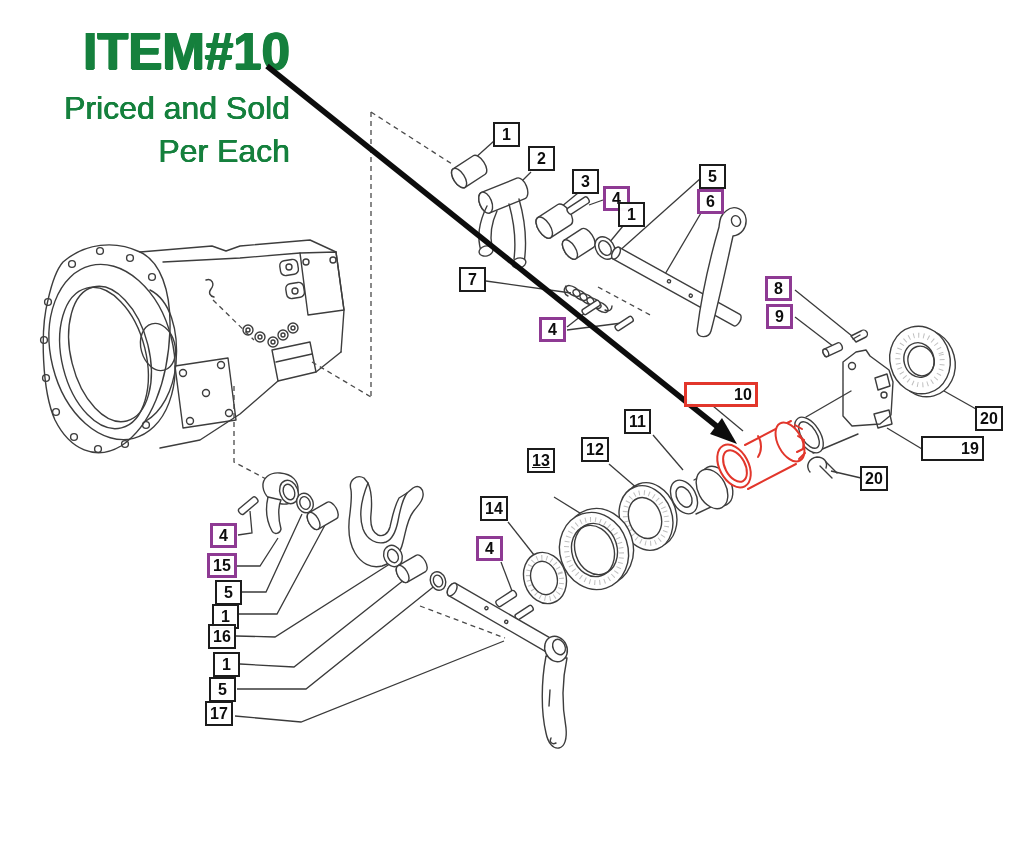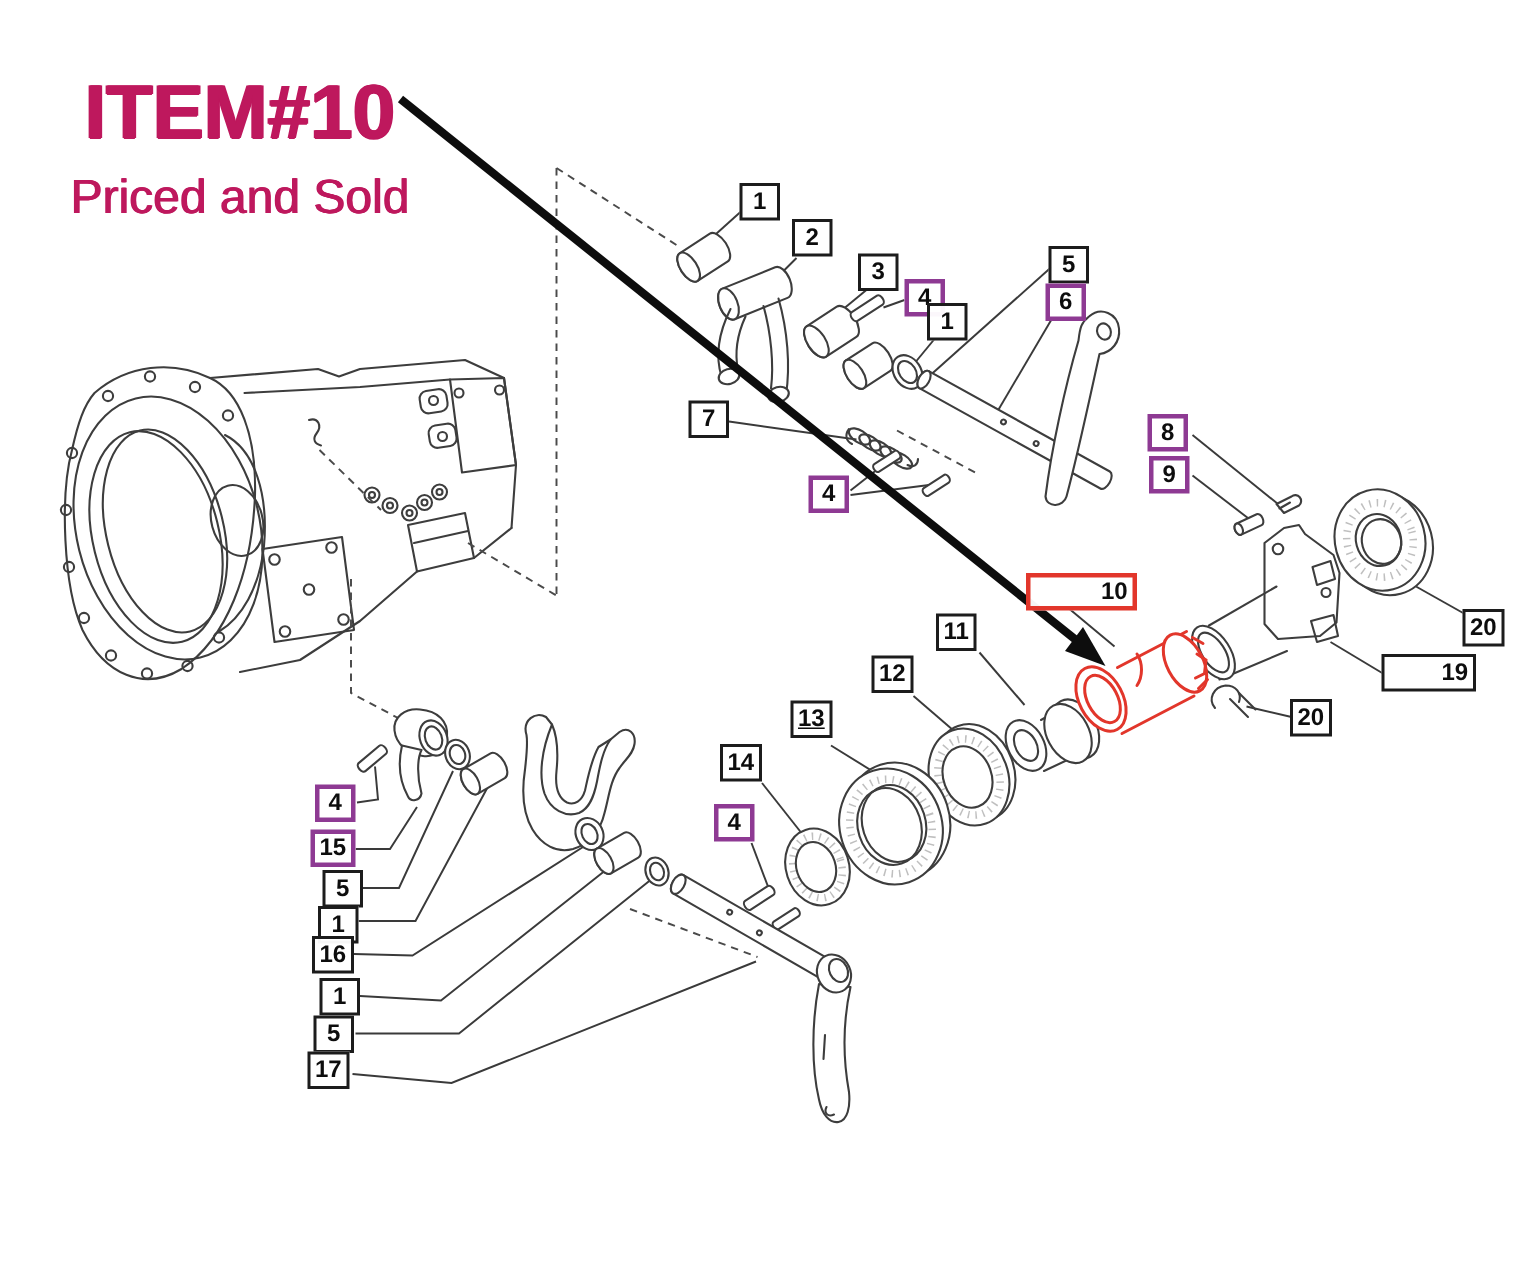--- a/index.html
+++ b/index.html
@@ -2,21 +2,21 @@
 <html style="--ink: #1c1c1c; --purple: #8e3a93; --red: #e2362b;"><head>
 <meta charset="utf-8">
 <style>
   html,body{margin:0;padding:0;background:#e8e8e8;}
   #canvas{
     position:relative;width:1024px;height:858px;background:#ffffff;
     overflow:hidden;font-family:"Liberation Sans",sans-serif;
   }
   #diagram-svg{position:absolute;left:0;top:0;}
   
-  .title-block{position:absolute;left:30px;top:26px;width:260px;text-align:center;color:#be185d;margin-top:23px;}
+  .title-block{position:absolute;left:30px;top:26px;width:260px;text-align:right;color:#15803d;}
   .title-main{
     font-size:51px;font-weight:bold;letter-spacing:0px;line-height:1.0;
     text-shadow:0.8px 0 currentColor,-0.8px 0 currentColor,0 0.5px currentColor;
     white-space:nowrap;
   }
   .title-sub{
     font-size:32px;font-weight:normal;line-height:1.35;margin-top:10px;
     text-shadow:0.4px 0 currentColor,-0.4px 0 currentColor;
   }
   
@@ -41,20 +41,21 @@
 </style>
 </head>
 <body>
 
 <div id="canvas">
 
   <div class="title-block">
     <div class="title-main">ITEM#10</div>
     <div class="title-sub">
       <div>Priced and Sold</div>
+      <div>Per Each</div>
     </div>
   </div>
 
   <svg id="diagram-svg" width="1024" height="858" viewBox="0 0 1024 858">
 
     <g>
 
       <path class="art" d="M63,262 C85,243 115,240 140,252 C160,261 171,290 170,330
         C168,382 151,426 121,446 C96,461 70,450 55,420 C42,391 40,330 48,300 C52,282 56,270 63,262 Z"></path>
 
@@ -408,21 +409,21 @@
       <div class="callout black" style="left: 618px; top: 202px;">1</div>
       <div class="callout black" style="left: 699px; top: 164px;">5</div>
       <div class="callout purple" style="left: 697px; top: 189px;">6</div>
       <div class="callout black" style="left: 459px; top: 267px;">7</div>
       <div class="callout purple" style="left: 539px; top: 317px;">4</div>
       <div class="callout purple" style="left: 765px; top: 276px;">8</div>
       <div class="callout purple" style="left: 766px; top: 304px;">9</div>
       <div class="callout red" style="left: 684px; top: 382px;">10</div>
       <div class="callout black" style="left: 624px; top: 409px;">11</div>
       <div class="callout black" style="left: 581px; top: 437px;">12</div>
-      <div class="callout black" style="left: 527px; top: 467px; text-decoration: underline;">13</div>
+      <div class="callout black" style="left: 527px; top: 448px; text-decoration: underline;">13</div>
       <div class="callout black" style="left: 480px; top: 496px;">14</div>
       <div class="callout purple" style="left: 476px; top: 536px;">4</div>
       <div class="callout black" style="left: 975px; top: 406px;">20</div>
       <div class="callout black" style="left: 921px; top: 436px; padding-left: 38px;">19</div>
       <div class="callout black" style="left: 860px; top: 466px;">20</div>
       <div class="callout purple" style="left: 210px; top: 523px;">4</div>
       <div class="callout purple" style="left: 207px; top: 553px;">15</div>
       <div class="callout black" style="left: 215px; top: 580px;">5</div>
       <div class="callout black" style="left: 212px; top: 604px;">1</div>
       <div class="callout black" style="left: 208px; top: 624px;">16</div>

